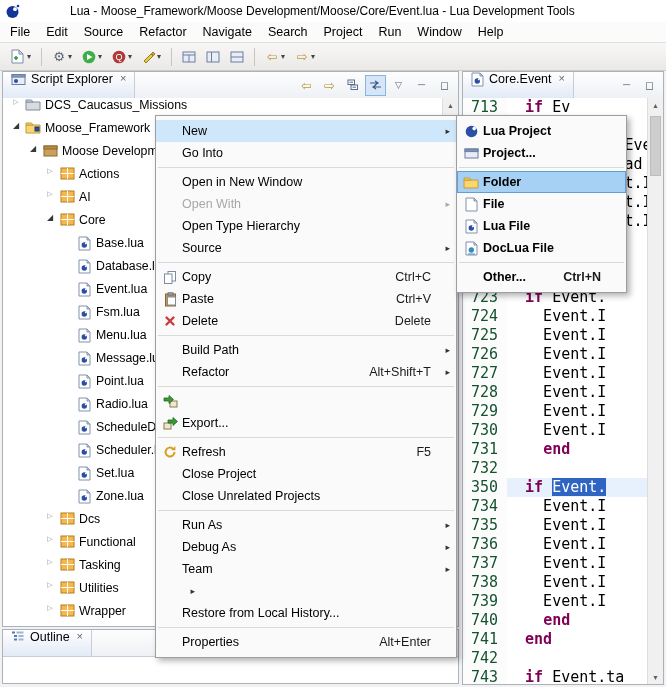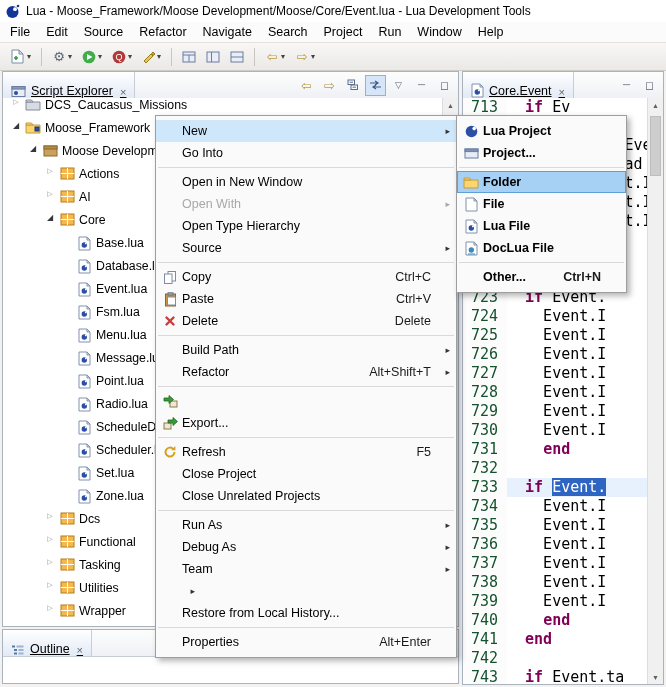--- a/index.html
+++ b/index.html
@@ -1,35 +1,35 @@
 <!DOCTYPE html>
 <html><head>
 <meta charset="utf-8">
 <style>
   html,body{margin:0;padding:0;background:#d8d8d8;}
   #window{position:relative;width:666px;height:687px;background:#f3f2f1;overflow:hidden;
           font-family:"Liberation Sans","DejaVu Sans",sans-serif;font-size:12px;color:#000;}
   
   #titlebar{height:22px;background:#ffffff;display:flex;align-items:center;gap:6px;padding-left:5px;}
-  #titlebar .ttl{font-size:12px;white-space:nowrap;}
+  #titlebar .ttl{font-size:12px;white-space:nowrap;margin-left:44px;}
   
   #menubar{height:20px;background:#fbfbfb;display:flex;align-items:center;padding-left:2px;}
   .menu-item{padding:2px 8px;font-size:12.5px;}
   
   #toolbar{height:27px;background:linear-gradient(#f8f7f6,#ebe9e6);border-top:1px solid #e3e1de;border-bottom:1px solid #cfccc8;display:flex;align-items:center;padding-left:5px;}
   .tbtn{height:22px;display:flex;align-items:center;padding:0 3px;margin:0 1px;border:1px solid transparent;border-radius:2px;}
   .tsep{width:1px;height:18px;background:#c9c6c1;margin:0 5px;}
   .dd{font-size:8px;color:#444;margin-left:2px;}
   .glyph{display:inline-flex;align-items:center;justify-content:center;min-width:14px;line-height:1;}
   .icn{display:inline-flex;align-items:center;justify-content:center;}
   .icn svg{display:block;}
   
   .panel{position:absolute;background:#fff;border:1px solid #a9b2bf;box-sizing:border-box;}
   .phead{height:26px;background:linear-gradient(#fdfdfd,#eef1f5);border-bottom:1px solid #c7cdd6;display:flex;align-items:stretch;}
-  .ptab{display:flex;align-items:flex-end;gap:5px;padding:0 8px;background:linear-gradient(#ffffff,#e2eaf6);border-right:1px solid #c7cdd6;font-size:12.5px;white-space:nowrap;text-decoration:underline;}
+  .ptab{display:flex;align-items:flex-start;gap:5px;padding:0 8px;background:linear-gradient(#ffffff,#e2eaf6);border-right:1px solid #c7cdd6;font-size:12.5px;white-space:nowrap;}
   .tab-close{color:#666;font-size:11px;margin-left:2px;}
   .phead-icons{margin-left:auto;display:flex;align-items:center;gap:2px;padding-right:3px;}
   .hicon{width:19px;height:19px;display:flex;align-items:center;justify-content:center;border:1px solid transparent;}
   .hicon.active{background:#d6e6f8;border:1px solid #88b4e4;}
   #left-panel{left:2px;top:71px;width:457px;height:556px;}
   #outline-panel{left:2px;top:629px;width:457px;height:55px;}
   #right-panel{left:462px;top:71px;width:202px;height:614px;}
   
   #tree{position:absolute;top:26px;left:0;right:15px;bottom:0;overflow:hidden;font-size:12.3px;background:#fff;}
   .trow{height:23px;display:flex;align-items:flex-start;white-space:nowrap;}
@@ -612,21 +612,21 @@
         <div class="cline"><span class="lnum">723</span><span class="lbody"><span class="pl">  </span><span class="kw">if</span><span class="pl"> Event.</span></span></div>
         <div class="cline"><span class="lnum">724</span><span class="lbody"><span class="pl">    Event.I</span></span></div>
         <div class="cline"><span class="lnum">725</span><span class="lbody"><span class="pl">    Event.I</span></span></div>
         <div class="cline"><span class="lnum">726</span><span class="lbody"><span class="pl">    Event.I</span></span></div>
         <div class="cline"><span class="lnum">727</span><span class="lbody"><span class="pl">    Event.I</span></span></div>
         <div class="cline"><span class="lnum">728</span><span class="lbody"><span class="pl">    Event.I</span></span></div>
         <div class="cline"><span class="lnum">729</span><span class="lbody"><span class="pl">    Event.I</span></span></div>
         <div class="cline"><span class="lnum">730</span><span class="lbody"><span class="pl">    Event.I</span></span></div>
         <div class="cline"><span class="lnum">731</span><span class="lbody"><span class="pl">    </span><span class="kw">end</span></span></div>
         <div class="cline"><span class="lnum">732</span><span class="lbody"></span></div>
-        <div class="cline cur"><span class="lnum">733</span><span class="lbody"><span class="pl">  </span><span class="kw">if</span><span class="pl"> </span><span class="sel">Event.</span></span></div>
+        <div class="cline cur"><span class="lnum">350</span><span class="lbody"><span class="pl">  </span><span class="kw">if</span><span class="pl"> </span><span class="sel">Event.</span></span></div>
         <div class="cline"><span class="lnum">734</span><span class="lbody"><span class="pl">    Event.I</span></span></div>
         <div class="cline"><span class="lnum">735</span><span class="lbody"><span class="pl">    Event.I</span></span></div>
         <div class="cline"><span class="lnum">736</span><span class="lbody"><span class="pl">    Event.I</span></span></div>
         <div class="cline"><span class="lnum">737</span><span class="lbody"><span class="pl">    Event.I</span></span></div>
         <div class="cline"><span class="lnum">738</span><span class="lbody"><span class="pl">    Event.I</span></span></div>
         <div class="cline"><span class="lnum">739</span><span class="lbody"><span class="pl">    Event.I</span></span></div>
         <div class="cline"><span class="lnum">740</span><span class="lbody"><span class="pl">    </span><span class="kw">end</span></span></div>
         <div class="cline"><span class="lnum">741</span><span class="lbody"><span class="pl">  </span><span class="kw">end</span></span></div>
         <div class="cline"><span class="lnum">742</span><span class="lbody"></span></div>
         <div class="cline"><span class="lnum">743</span><span class="lbody"><span class="pl">  </span><span class="kw">if</span><span class="pl"> Event.ta</span></span></div>

